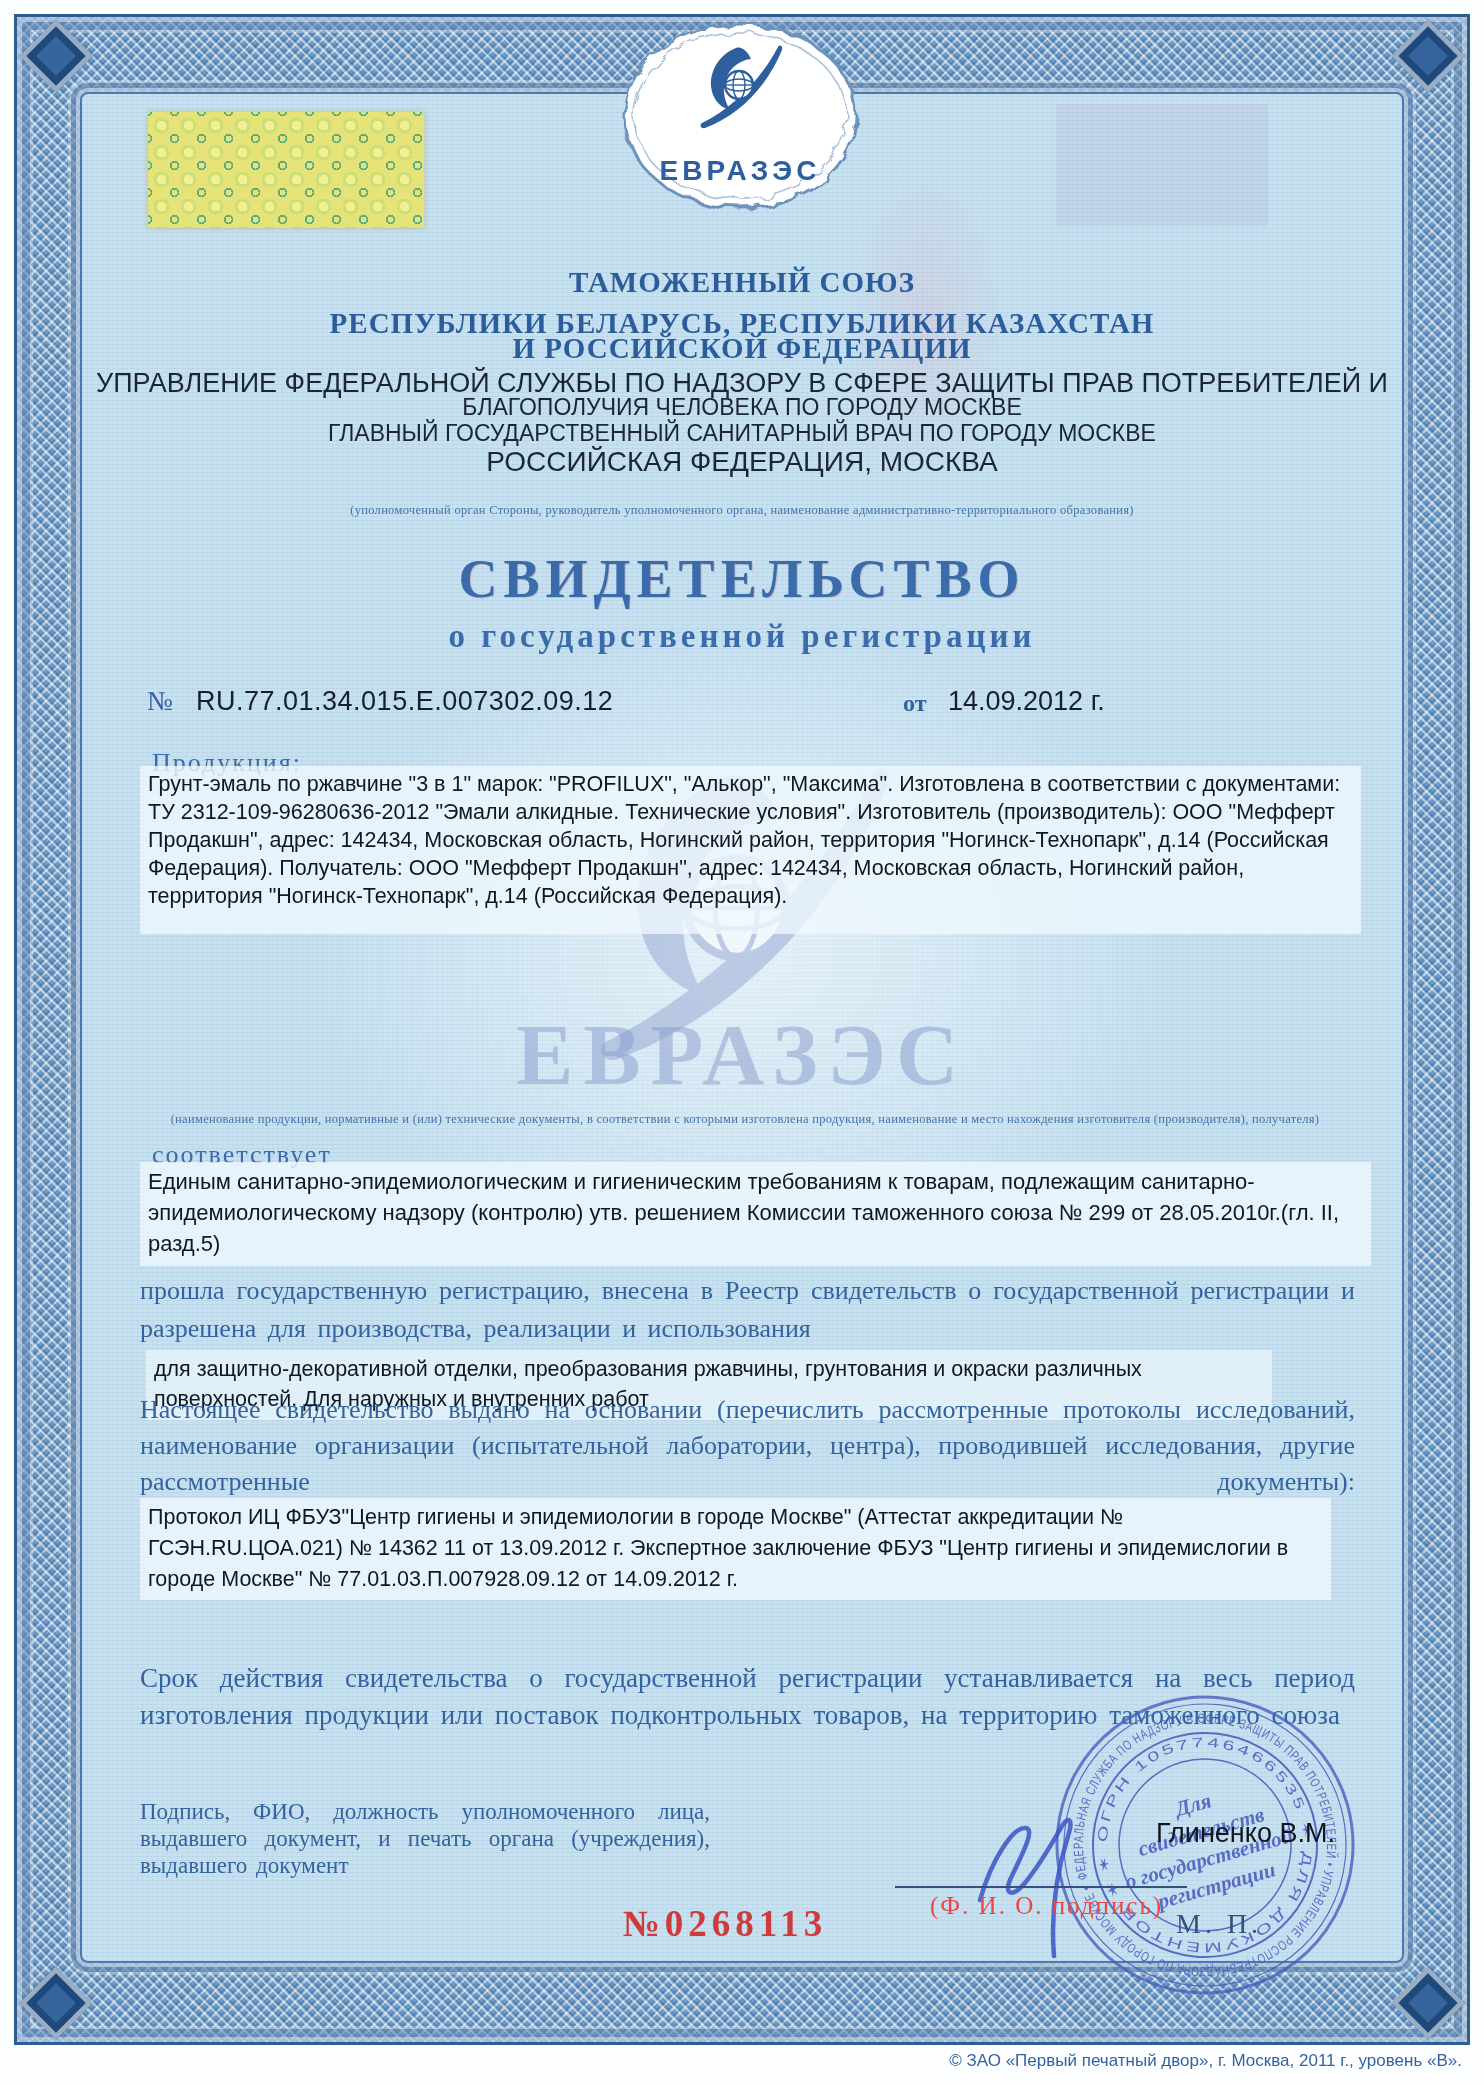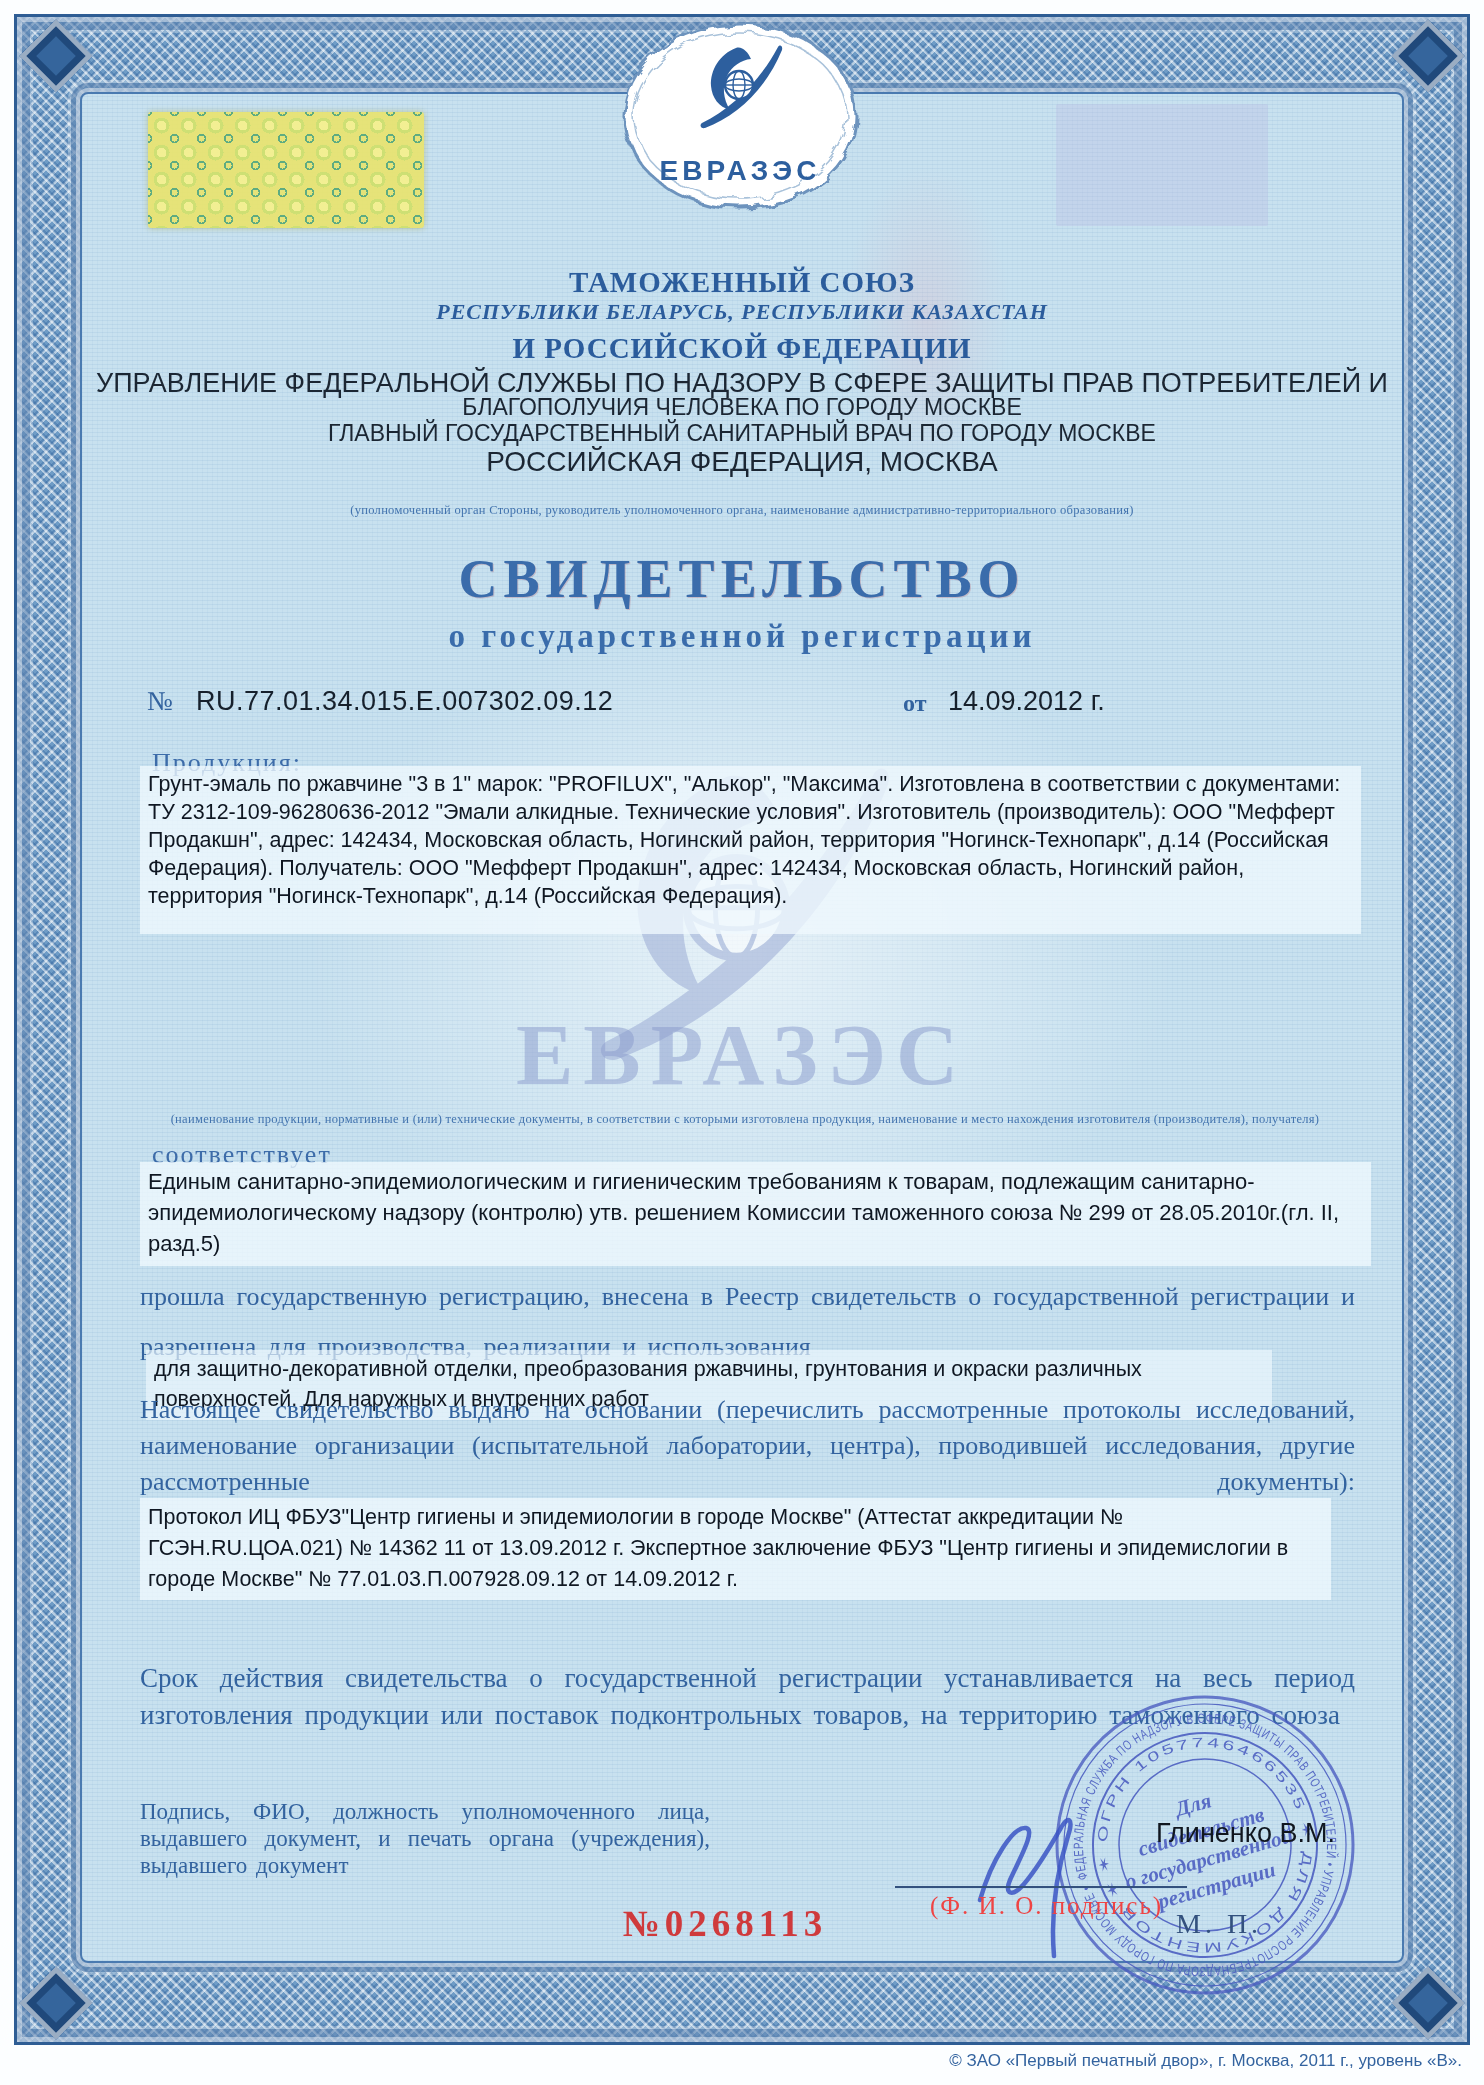--- a/index.html
+++ b/index.html
@@ -101,21 +101,21 @@
           <ellipse cx="128" cy="102" rx="106" ry="83" fill="none" stroke="#a9c2da" stroke-width="1.5"></ellipse>
         </g>
         <g color="#2d5f9e">
           <use href="#emblem" x="78" y="22" width="100" height="100"></use>
         </g>
         <text x="128" y="166" text-anchor="middle" font-family="Liberation Sans, sans-serif" font-weight="bold" font-size="28" letter-spacing="4" fill="#2d5f9e">ЕВРАЗЭС</text>
       </svg>
     </div>
 
     <div class="abs ser hdr-serif" style="left:92px;top:266px;width:1300px;font-size:29px;">ТАМОЖЕННЫЙ СОЮЗ</div>
-    <div class="abs ser hdr-serif" style="left:92px;top:299px;width:1300px;font-size:22px;font-style:italic;">РЕСПУБЛИКИ БЕЛАРУСЬ, РЕСПУБЛИКИ КАЗАХСТАН</div>
+    <div class="abs ser hdr-serif" style="left:92px;top:307px;width:1300px;font-size:29px;">РЕСПУБЛИКИ БЕЛАРУСЬ, РЕСПУБЛИКИ КАЗАХСТАН</div>
     <div class="abs ser hdr-serif" style="left:92px;top:332px;width:1300px;font-size:29px;">И РОССИЙСКОЙ ФЕДЕРАЦИИ</div>
     <div class="abs hdr-sans" style="left:92px;top:368px;width:1300px;font-size:27px;">УПРАВЛЕНИЕ ФЕДЕРАЛЬНОЙ СЛУЖБЫ ПО НАДЗОРУ В СФЕРЕ ЗАЩИТЫ ПРАВ ПОТРЕБИТЕЛЕЙ И</div>
     <div class="abs hdr-sans" style="left:92px;top:394px;width:1300px;font-size:23px;">БЛАГОПОЛУЧИЯ ЧЕЛОВЕКА ПО ГОРОДУ МОСКВЕ</div>
     <div class="abs hdr-sans" style="left:92px;top:420px;width:1300px;font-size:23px;">ГЛАВНЫЙ ГОСУДАРСТВЕННЫЙ САНИТАРНЫЙ ВРАЧ ПО ГОРОДУ МОСКВЕ</div>
     <div class="abs hdr-sans" style="left:92px;top:446px;width:1300px;font-size:28px;">РОССИЙСКАЯ ФЕДЕРАЦИЯ, МОСКВА</div>
     <div class="abs ser fineprint" style="left:92px;top:503px;width:1300px;">(уполномоченный орган Стороны, руководитель уполномоченного органа, наименование административно-территориального образования)</div>
 
     <div class="abs ser" style="left:92px;top:548px;width:1300px;text-align:center;font-size:54px;font-weight:bold;letter-spacing:6px;color:#3a6cab;text-shadow:1px 1px 0 rgba(180,80,90,.25);">СВИДЕТЕЛЬСТВО</div>
     <div class="abs ser" style="left:92px;top:618px;width:1300px;text-align:center;font-size:33px;letter-spacing:4px;color:#3a6cab;font-weight:bold;">о государственной регистрации</div>
 
@@ -124,21 +124,21 @@
     <div class="abs ser blue" style="left:903px;top:690px;font-size:24px;font-weight:bold;">от</div>
     <div class="abs san" style="left:948px;top:686px;font-size:27px;color:#16202c;">14.09.2012 г.</div>
 
     <div class="abs ser label-blue" style="left:152px;top:748px;font-size:26px;">Продукция:</div>
     <div class="abs fillbox" style="left:140px;top:766px;width:1205px;min-height:160px;font-size:21.5px;line-height:28px;padding:4px 8px;">Грунт-эмаль по ржавчине "3 в 1" марок: "PROFILUX", "Алькор", "Максима". Изготовлена в соответствии с документами: ТУ 2312-109-96280636-2012 "Эмали алкидные. Технические условия". Изготовитель (производитель): ООО "Мефферт Продакшн", адрес: 142434, Московская область, Ногинский район, территория "Ногинск-Технопарк", д.14 (Российская Федерация).  Получатель: ООО "Мефферт Продакшн", адрес: 142434, Московская область, Ногинский район, территория "Ногинск-Технопарк", д.14 (Российская Федерация).</div>
     <div class="abs ser fineprint" style="left:100px;top:1112px;width:1290px;">(наименование продукции, нормативные и (или) технические документы, в соответствии с которыми изготовлена продукция, наименование и место нахождения изготовителя (производителя), получателя)</div>
 
     <div class="abs ser label-blue" style="left:152px;top:1140px;font-size:26px;">соответствует</div>
     <div class="abs fillbox" style="left:140px;top:1162px;width:1215px;min-height:96px;font-size:22px;line-height:31px;padding:4px 8px;">Единым санитарно-эпидемиологическим и гигиеническим требованиям к товарам, подлежащим санитарно-эпидемиологическому надзору (контролю) утв. решением Комиссии таможенного союза № 299 от 28.05.2010г.(гл. II, разд.5)</div>
 
-    <div class="abs ser justpara" style="left:140px;top:1272px;width:1215px;font-size:26px;line-height:50px;">прошла государственную регистрацию, внесена в Реестр свидетельств о государственной регистрации и разрешена для производства, реализации и использования</div>
+    <div class="abs ser justpara" style="left:140px;top:1272px;width:1215px;font-size:26px;line-height:38px;">прошла государственную регистрацию, внесена в Реестр свидетельств о государственной регистрации и разрешена для производства, реализации и использования</div>
     <div class="abs fillbox" style="left:146px;top:1350px;width:1110px;min-height:62px;font-size:21.5px;line-height:30px;padding:4px 8px;background:rgba(238,247,253,.68);">для защитно-декоративной отделки, преобразования ржавчины, грунтования и окраски различных поверхностей. Для наружных и внутренних работ</div>
 
     <div class="abs ser justpara" style="left:140px;top:1392px;width:1215px;font-size:26px;line-height:36px;text-align-last:justify;">Настоящее свидетельство выдано на основании (перечислить рассмотренные протоколы исследований, наименование организации (испытательной лаборатории, центра), проводившей исследования, другие рассмотренные документы):</div>
     <div class="abs fillbox" style="left:140px;top:1498px;width:1175px;min-height:94px;font-size:21.5px;line-height:31px;padding:4px 8px;">Протокол ИЦ ФБУЗ"Центр гигиены и эпидемиологии в городе Москве" (Аттестат аккредитации № ГСЭН.RU.ЦОА.021) № 14362 11 от 13.09.2012 г. Экспертное заключение ФБУЗ "Центр гигиены и эпидемислогии в городе Москве" № 77.01.03.П.007928.09.12 от 14.09.2012 г.</div>
 
     <div class="abs ser justpara" style="left:140px;top:1660px;width:1215px;font-size:27px;line-height:37px;">Срок действия свидетельства о государственной регистрации устанавливается на весь период изготовления продукции или поставок подконтрольных товаров, на территорию таможенного союза</div>
 
     <div class="abs ser justpara" style="left:140px;top:1798px;width:570px;font-size:23px;line-height:27px;word-spacing:3px;">Подпись, ФИО, должность уполномоченного лица, выдавшего документ, и печать органа (учреждения), выдавшего документ</div>
 
     <div class="abs stamp-wrap" style="left:1048px;top:1688px;width:314px;height:314px;z-index:4;">

